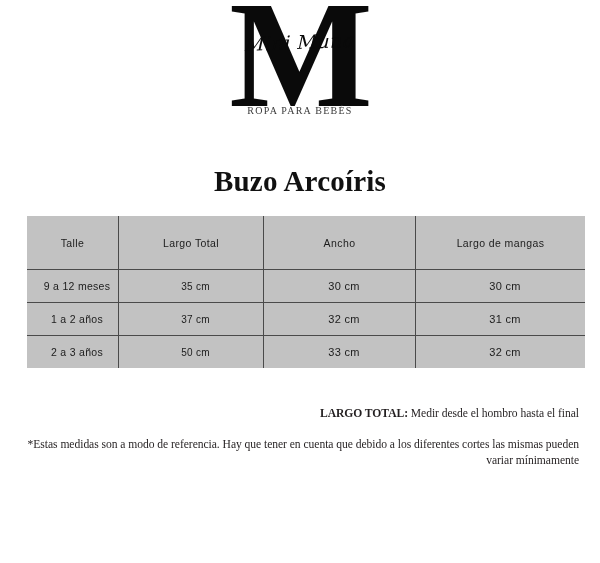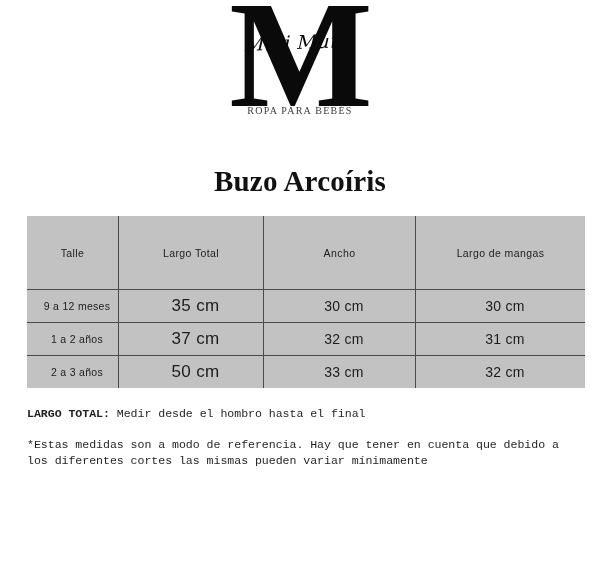--- a/index.html
+++ b/index.html
@@ -101,29 +101,29 @@
   .size-table td, .size-table th {
     background: #c2c2c2;
     border: 0;
     text-align: center;
     font-family: "Liberation Sans", sans-serif;
     font-weight: 400;
     color: #1c1c1c;
     padding: 0;
   }
   .size-table th {
-    height: 73px;
+    height: 53px;
     vertical-align: middle;
     font-size: 10.5px;
     letter-spacing: 0.4px;
   }
   .size-table td {
     height: 32px;
     vertical-align: middle;
-    font-size: 14px;
+    font-size: 11px;
     letter-spacing: 0.3px;
   }
   .size-table th.c0, .size-table td.c0 { width: 91px;  }
   .size-table th.c1, .size-table td.c1 { width: 144px; }
   .size-table th.c2, .size-table td.c2 { width: 151px; }
   .size-table th.c3, .size-table td.c3 { width: 169px; }
 
   
   .size-table th.c1, .size-table td.c1,
   .size-table th.c2, .size-table td.c2,
@@ -132,36 +132,37 @@
   }
   
   .size-table tbody tr td {
     border-top: 1px solid #4a4a4a;
     padding-left: 9px;
   }
   .size-table td.c0, .size-table th.c0 {
     font-weight: 400;
   }
   .size-table td.c0 { font-size: 10.5px; }
-  .size-table td.c1 { font-size: 17px; }
+  .size-table td.c1 { font-size: 10px; }
 
   
   .notes {
     position: absolute;
     left: 27px;
     top: 406px;
     width: 552px;
   }
   .note {
-    font-family: Liberation Mono, monospace;
+    font-family: Liberation Serif, serif;
     font-size: 11.6px;
     line-height: 16.5px;
     color: #231f20;
     margin: 0 0 14px 0;
     letter-spacing: -0.05px;
+    text-align: right;
   }
   .note:last-child { margin-bottom: 11px; }
   .note .lbl {
     font-weight: 700;
   }
   .note.footnote {
     margin-top: 4px;
   }
 </style>
 </head>

